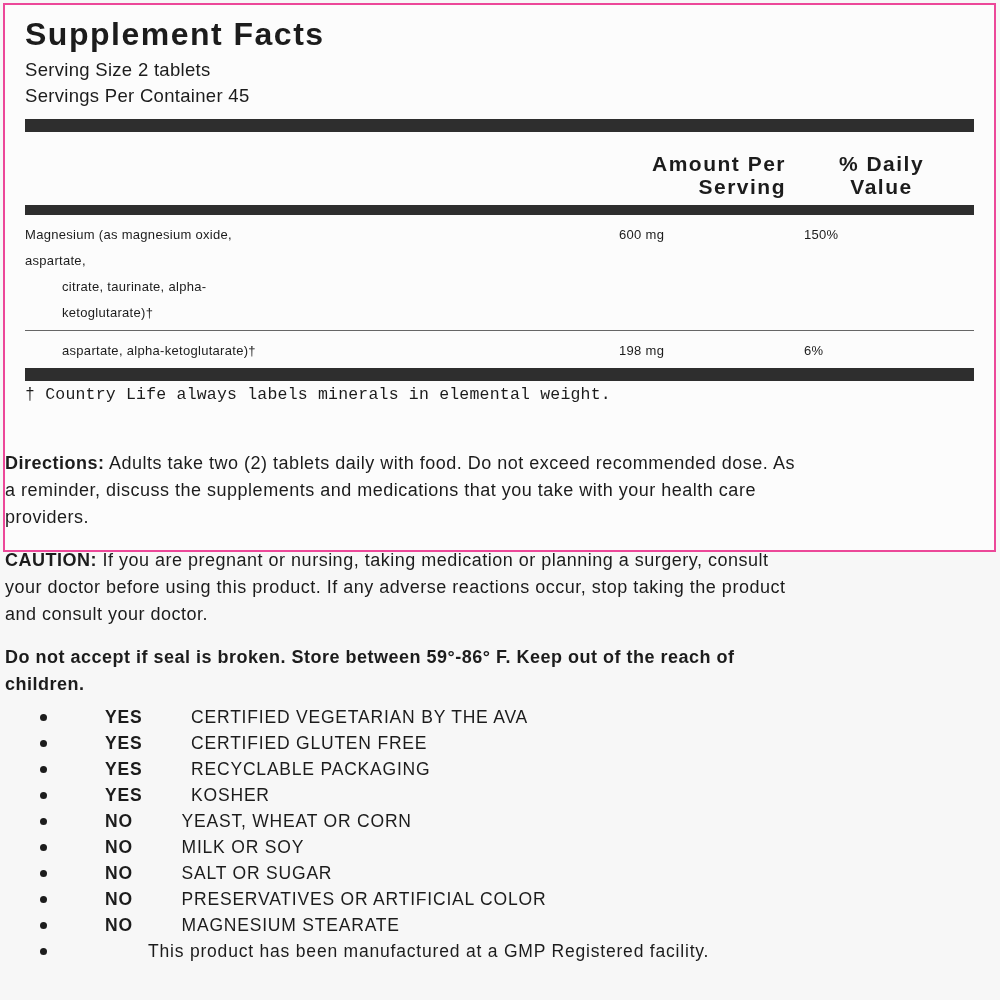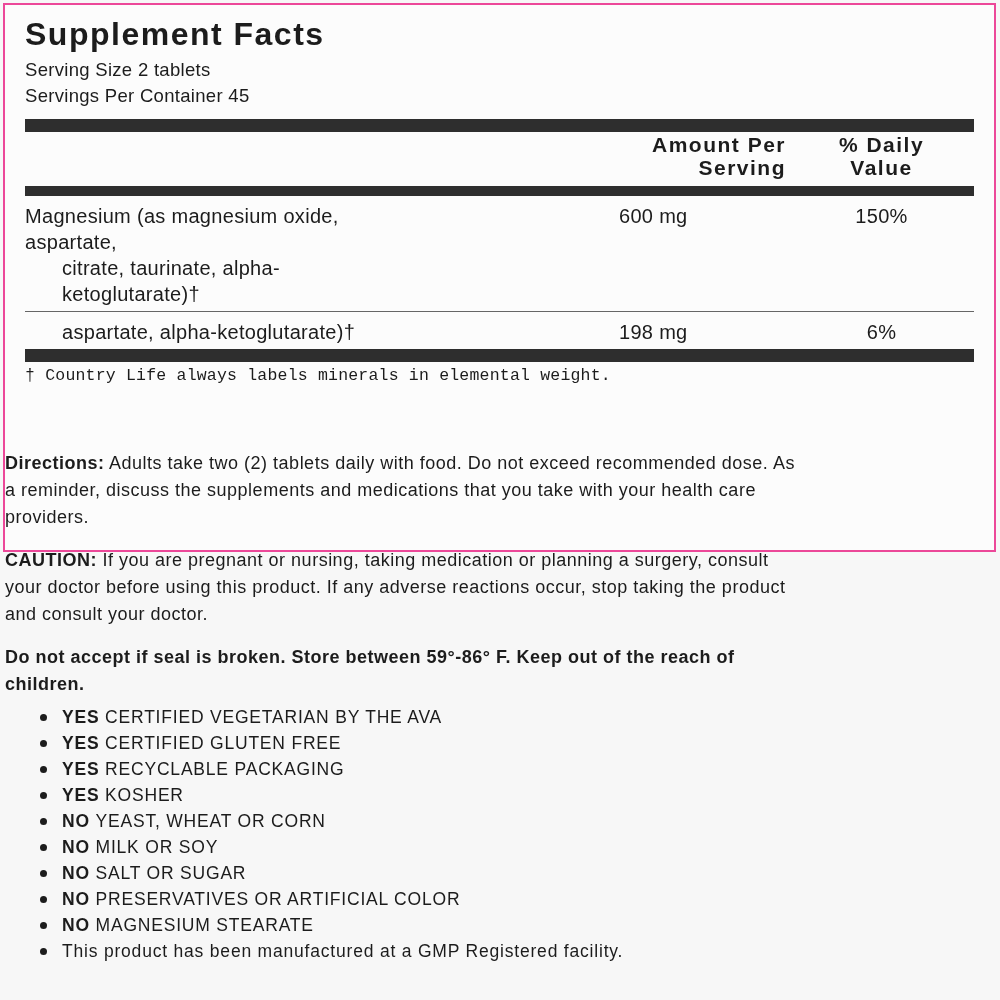--- a/index.html
+++ b/index.html
@@ -25,54 +25,54 @@
     margin: 12px 0 0;
     font-size: 32px; line-height: 34px;
     font-weight: bold; letter-spacing: 1.5px;
   }
   .sf-serving { margin-top: 6px; font-size: 18.5px; line-height: 26px; letter-spacing: 0.3px; }
   .bar-thick { height: 13px; background: #2e2e2e; }
   .bar-1 { margin-top: 10px; }
   .bar-2 { height: 10px; }
   .bar-3 { margin-top: 4px; }
 
-  .sf-header { display: flex; align-items: flex-end; padding: 1px 0 7px; }
+  .sf-header { display: flex; align-items: flex-end; padding: 20px 0 7px; }
   .sf-header .spacer { flex: 1; }
   .col-amount {
     width: 185px; text-align: right;
     font-weight: bold; font-size: 21px; line-height: 23px; letter-spacing: 1.5px;
     padding-right: 18px;
   }
   .col-dv {
     width: 155px; margin-right: 15px; text-align: center;
     font-weight: bold; font-size: 21px; line-height: 23px; letter-spacing: 1.5px;
   }
 
-  .sf-row { display: flex; padding-top: 7px; font-size: 20px; line-height: 26px; letter-spacing: 0.3px; }
+  .sf-row { display: flex; padding-top: 7px; font-size: 13px; line-height: 26px; letter-spacing: 0.3px; }
   .sf-row .nut-name { flex: 1; }
   .nut-line { white-space: nowrap; }
   .nut-line.indent { padding-left: 37px; }
   .nut-amount { width: 185px; padding-right: 18px; }
-  .nut-dv { width: 155px; margin-right: 15px; text-align: center; }
+  .nut-dv { width: 155px; margin-right: 15px; }
   .row-divider { height: 1px; background: #666; margin-top: 4px; }
 
   .sf-footnote { margin-top: 4px; font-size: 16.5px; line-height: 20px; letter-spacing: 0.2px; font-family: Liberation Mono, monospace; }
 
   
   .below { position: absolute; left: 5px; top: 450px; width: 990px; }
   .para { font-size: 18px; line-height: 27px; letter-spacing: 0.5px; margin: 0; }
   .para + .para { margin-top: 16px; }
   .para .lead { font-weight: bold; }
   .para.bold-para { font-weight: bold; }
   .para.caution-para { margin-top: 16px; }
 
   .feature-list { list-style: none; margin: 6px 0 0; padding: 0; }
   .feature-list li {
     display: flex; align-items: flex-start;
-    font-size: 17.5px; line-height: 26px; letter-spacing: 0.8px;
+    font-size: 17.5px; line-height: 26px; letter-spacing: 0.8px; gap: 43px;
   }
   .dot {
     width: 7px; height: 7px; border-radius: 50%;
     background: #1c1c1c; flex-shrink: 0;
     margin: 10px 15px 0 35px;
   }
   .li-lead { font-weight: bold; white-space: pre; }
   .li-text { white-space: pre-wrap; }
 </style>
 </head>

